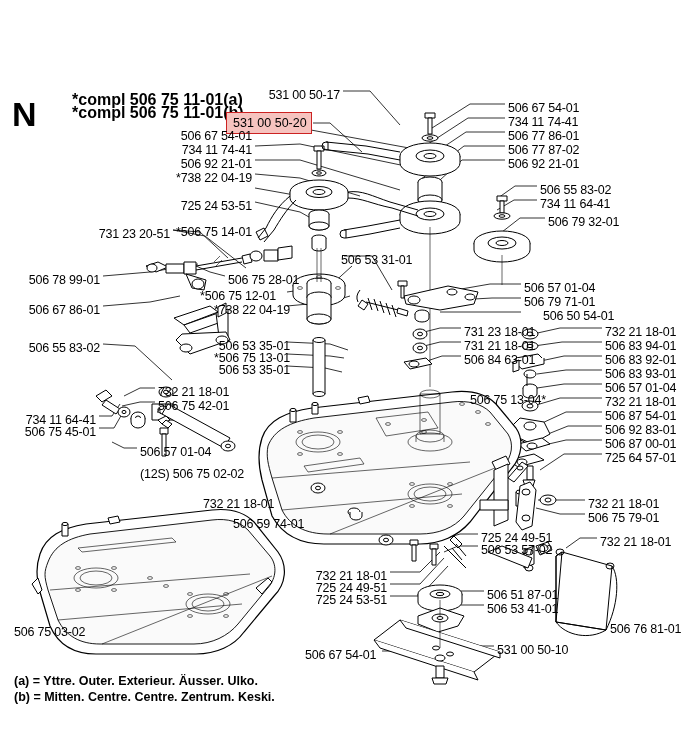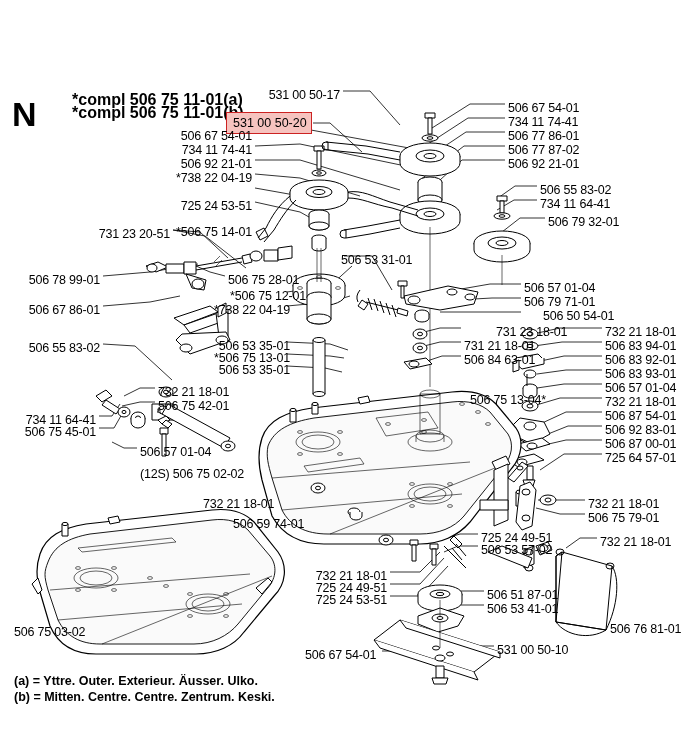--- a/index.html
+++ b/index.html
@@ -504,31 +504,31 @@
       <div class="lbl" style="left: 508px; top: 130px;">506 77 86-01</div>
       <div class="lbl" style="left: 508px; top: 144px;">506 77 87-02</div>
       <div class="lbl" style="left: 508px; top: 158px;">506 92 21-01</div>
       <div class="lbl" style="left: 540px; top: 184px;">506 55 83-02</div>
       <div class="lbl" style="left: 540px; top: 198px;">734 11 64-41</div>
       <div class="lbl" style="left: 548px; top: 216px;">506 79 32-01</div>
       <div class="lbl r" style="left: 170px; top: 228px;">731 23 20-51</div>
       <div class="lbl r" style="left: 100px; top: 274px;">506 78 99-01</div>
       <div class="lbl" style="left: 228px; top: 274px;">506 75 28-01</div>
       <div class="lbl" style="left: 341px; top: 254px;">506 53 31-01</div>
-      <div class="lbl r" style="left: 306px; top: 290px;">*506 75 12-01</div>
+      <div class="lbl r" style="left: 276px; top: 290px;">*506 75 12-01</div>
       <div class="lbl r" style="left: 290px; top: 304px;">*738 22 04-19</div>
       <div class="lbl r" style="left: 100px; top: 304px;">506 67 86-01</div>
       <div class="lbl r" style="left: 100px; top: 342px;">506 55 83-02</div>
       <div class="lbl" style="left: 524px; top: 282px;">506 57 01-04</div>
       <div class="lbl" style="left: 524px; top: 296px;">506 79 71-01</div>
       <div class="lbl" style="left: 543px; top: 310px; text-align: right;">506 50 54-01</div>
       <div class="lbl r" style="left: 290px; top: 340px;">506 53 35-01</div>
       <div class="lbl r" style="left: 290px; top: 352px;">*506 75 13-01</div>
       <div class="lbl r" style="left: 290px; top: 364px;">506 53 35-01</div>
-      <div class="lbl" style="left: 464px; top: 326px; margin-left: 32px;">731 23 18-01</div>
+      <div class="lbl" style="left: 464px; top: 326px;">731 23 18-01</div>
       <div class="lbl" style="left: 464px; top: 340px;">731 21 18-01</div>
       <div class="lbl" style="left: 464px; top: 354px;">506 84 63-01</div>
       <div class="lbl" style="left: 605px; top: 326px;">732 21 18-01</div>
       <div class="lbl" style="left: 605px; top: 340px;">506 83 94-01</div>
       <div class="lbl" style="left: 605px; top: 354px;">506 83 92-01</div>
       <div class="lbl" style="left: 605px; top: 368px;">506 83 93-01</div>
       <div class="lbl" style="left: 605px; top: 382px;">506 57 01-04</div>
       <div class="lbl" style="left: 470px; top: 394px;">506 75 13-04*</div>
       <div class="lbl" style="left: 605px; top: 396px;">732 21 18-01</div>
       <div class="lbl" style="left: 605px; top: 410px;">506 87 54-01</div>

